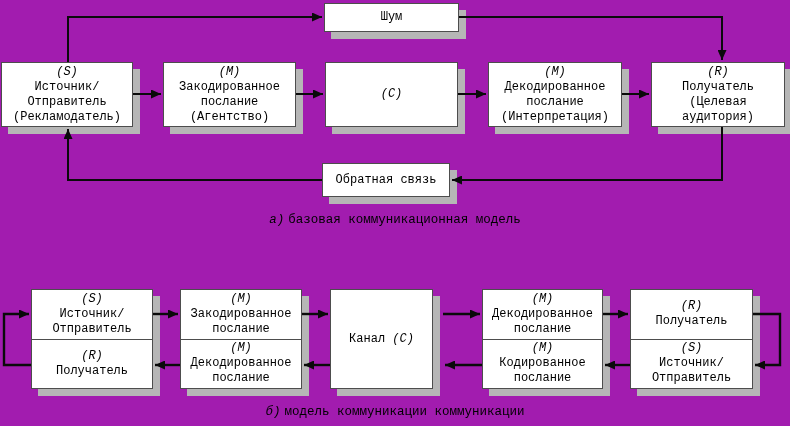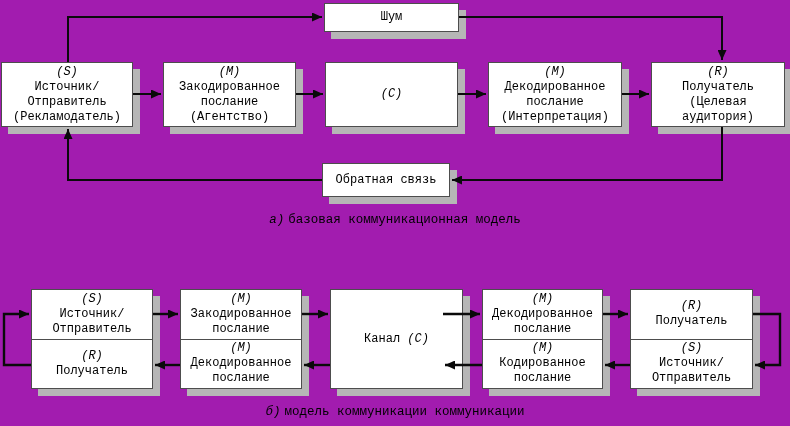--- a/index.html
+++ b/index.html
@@ -92,21 +92,21 @@
       <div class="txt">Закодированное
 послание</div>
     </div>
     <div class="cell bottom">
       <div class="tag">(M)</div>
       <div class="txt">Декодированное
 послание</div>
     </div>
   </div>
 
-  <div class="box" style="left:330px;top:289px;width:133px;height:100px;">
+  <div class="box" style="left:330px;top:289px;width:103px;height:100px;">
     <div>
       <span>Канал </span><span class="tag">(C)</span>
     </div>
   </div>
 
   <div class="box split" style="left:482px;top:289px;width:121px;height:100px;">
     <div class="cell">
       <div class="tag">(M)</div>
       <div class="txt">Декодированное
 послание</div>

